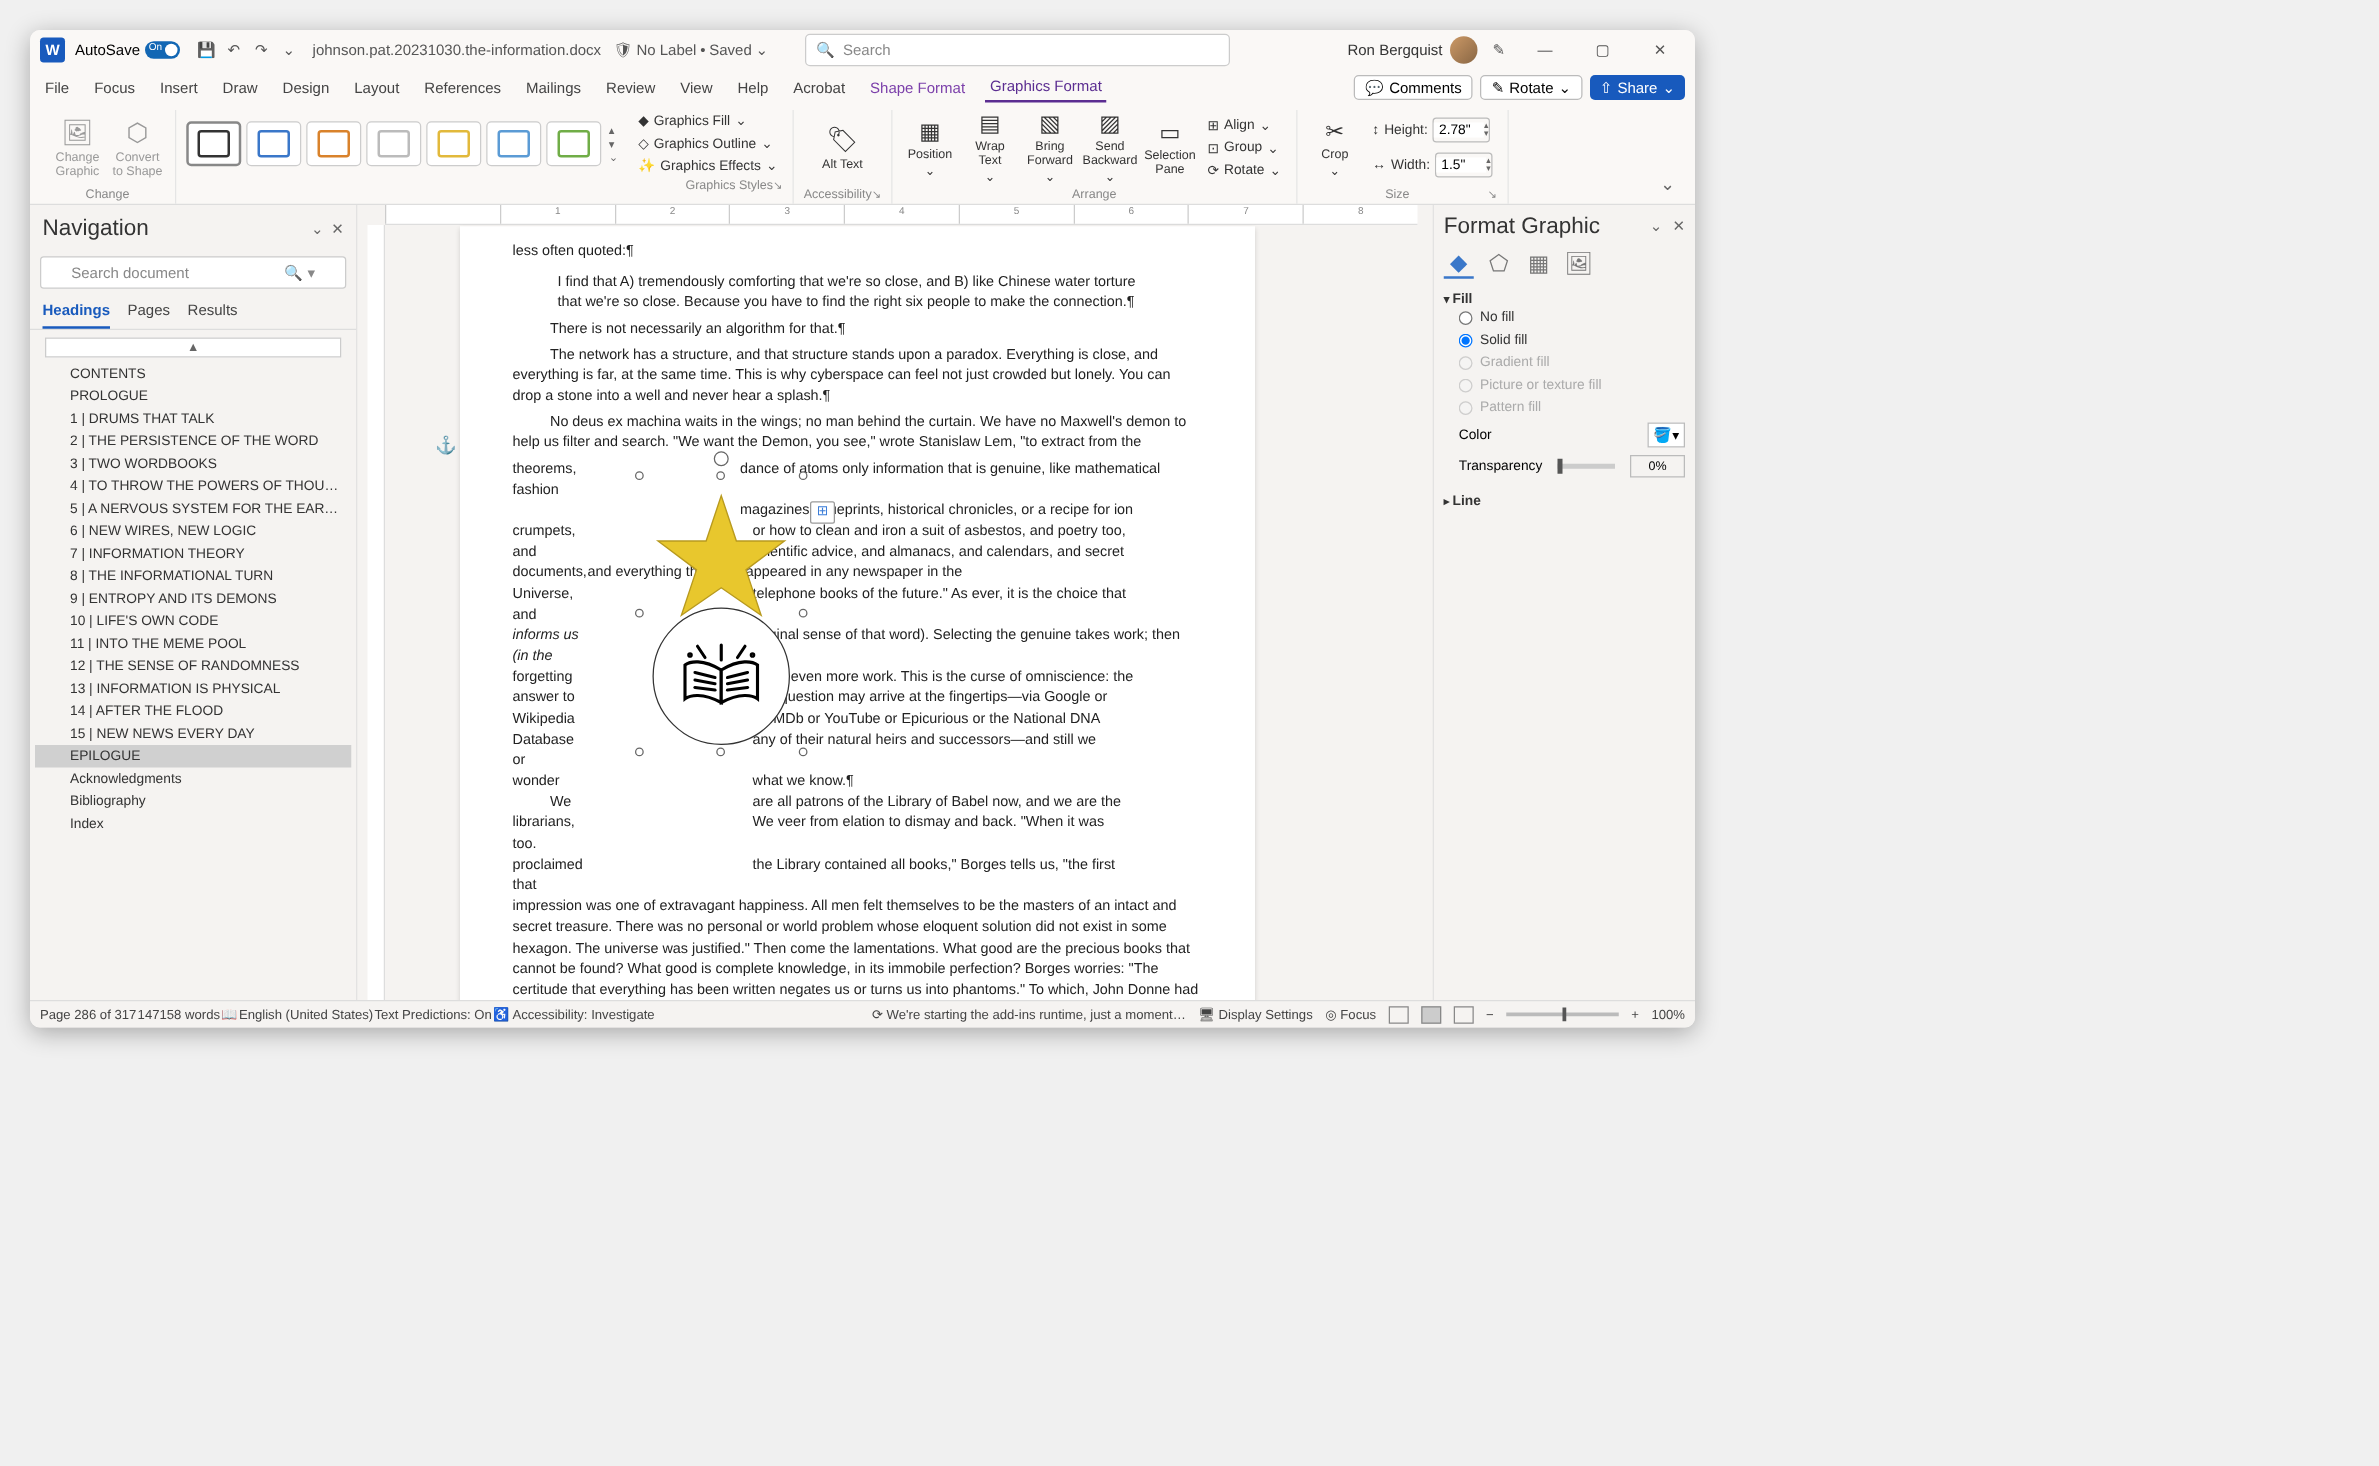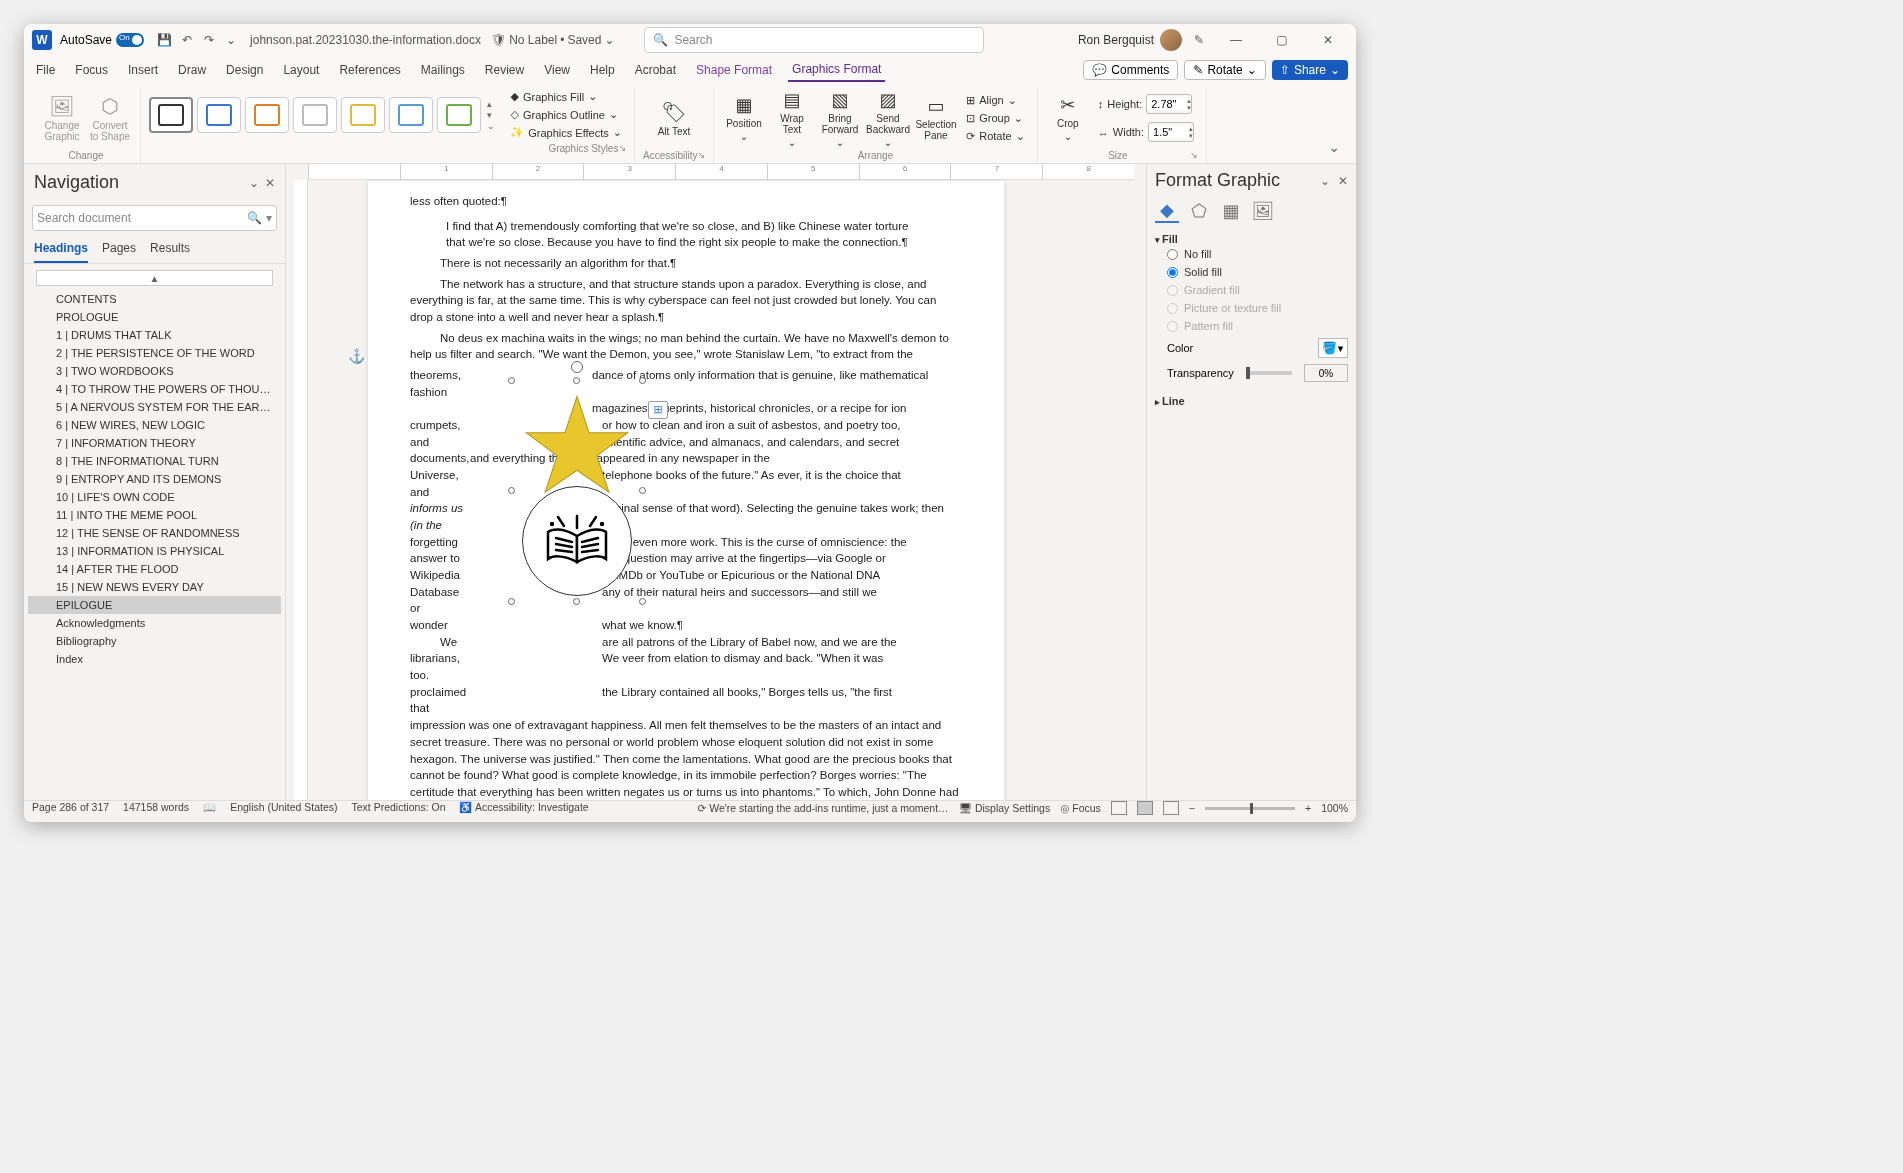--- a/index.html
+++ b/index.html
@@ -48,21 +48,21 @@
 .ribbon-collapse { margin-left: auto; padding: 8px; color: #666; font-size: 14px; align-self: flex-end; }
 
 
 .main { flex: 1; display: flex; overflow: hidden; background: #f5f3f1; }
 
 
 .navpane { width: 262px; background: #f5f3f1; border-right: 1px solid #ddd; display: flex; flex-direction: column; font-size: 12px; }
 .navpane-header { display: flex; align-items: center; padding: 8px 10px; }
 .navpane-title { font-size: 18px; font-weight: normal; color: #333; }
 .navpane-header-btns { margin-left: auto; display: flex; gap: 6px; color: #666; }
-.nav-search { margin: 4px 8px; height: 26px; border: 1px solid #ccc; border-radius: 3px; display: flex; align-items: center; padding: 0 4px; background: #fff; color: #888; justify-content: space-between; }
+.nav-search { margin: 4px 8px; height: 26px; border: 1px solid #ccc; border-radius: 3px; display: flex; align-items: center; padding: 0 24px; background: #fff; color: #888; justify-content: space-between; }
 .nav-tabs { display: flex; gap: 14px; padding: 6px 10px 0; font-size: 12px; border-bottom: 1px solid #ddd; }
 .nav-tab { padding-bottom: 6px; color: #444; cursor: pointer; }
 .nav-tab.active { color: #185abd; border-bottom: 2px solid #185abd; font-weight: 600; }
 .nav-headings { flex: 1; overflow: auto; padding: 6px 4px; }
 .nav-jump { margin: 0 8px 4px; border: 1px solid #ccc; height: 16px; display: flex; align-items: center; justify-content: center; font-size: 10px; color: #666; background: #fff; }
 .nav-item { font-size: 11px; color: #333; padding: 3px 8px 3px 28px; cursor: pointer; white-space: nowrap; overflow: hidden; text-overflow: ellipsis; }
 .nav-item.level0 { padding-left: 28px; }
 .nav-item.selected { background: #d0d0d0; }
 
 
@@ -101,21 +101,21 @@
 .fmt-radio { display: flex; align-items: center; gap: 6px; padding: 3px 0 3px 12px; font-size: 11px; color: #333; }
 .fmt-radio.disabled { color: #aaa; }
 .fmt-radio input { width: 11px; height: 11px; }
 .fmt-row { display: flex; align-items: center; gap: 6px; padding: 3px 0 3px 12px; font-size: 11px; }
 .color-btn { width: 30px; height: 20px; border: 1px solid #bbb; background: #fff; display: flex; align-items: center; justify-content: center; margin-left: auto; }
 .trans-slider { flex: 1; height: 4px; background: #ccc; position: relative; margin: 0 6px; }
 .trans-slider::after { content: ""; position: absolute; left: 0; top: -4px; width: 4px; height: 12px; background: #555; }
 .pct-box { width: 44px; border: 1px solid #bbb; font-size: 10px; text-align: center; height: 18px; display: flex; align-items: center; justify-content: center; }
 
 
-.statusbar { height: 22px; background: #f5f3f1; border-top: 1px solid #ddd; display: flex; align-items: flex-start; font-size: 10.5px; color: #444; padding: 0 8px; gap: 14px; }
+.statusbar { height: 22px; background: #f5f3f1; border-top: 1px solid #ddd; display: flex; align-items: center; font-size: 10.5px; color: #444; padding: 0 8px; gap: 1px; }
 .statusbar .right { margin-left: auto; display: flex; align-items: center; gap: 10px; }
 .zoom-slider { width: 90px; height: 3px; background: #bbb; position: relative; }
 .zoom-slider::after { content: ""; position: absolute; left: 45px; top: -4px; width: 3px; height: 11px; background: #555; }
 .view-btn { width: 16px; height: 14px; border: 1px solid #888; }
 
 svg { display: block; }
 </style>
 </head>
 <body>
 

